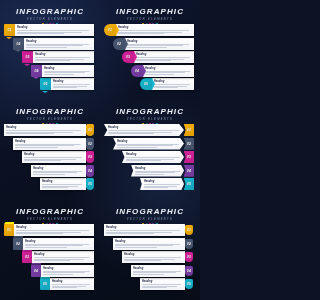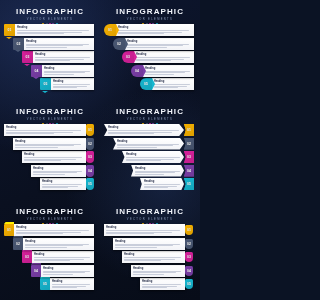--- a/index.html
+++ b/index.html
@@ -8,21 +8,21 @@
     background:#0b1324;
     font-family:"Liberation Sans", sans-serif;
   }
   #sheet{
     position:relative;width:200px;height:300px;
     background:
       radial-gradient(circle at 18% 12%, rgba(40,60,110,.55), rgba(0,0,0,0) 38%),
       radial-gradient(circle at 82% 62%, rgba(35,55,100,.45), rgba(0,0,0,0) 40%),
       linear-gradient(160deg,#0d1630 0%,#0a1020 55%,#070c18 100%);
   }
-  .panel{position:absolute;width:100px;height:100px;overflow:hidden;}
+  .panel{position:absolute;width:100px;height:100px;overflow:hidden;font-style:italic;}
   .p0{left:0;top:0}  .p1{left:100px;top:0}
   .p2{left:0;top:100px} .p3{left:100px;top:100px}
   .p4{left:0;top:200px} .p5{left:100px;top:200px}
 
   
   .head{position:absolute;left:0;right:0;top:7px;text-align:center;}
   .head .title{
     font-size:8px;font-weight:bold;letter-spacing:1.1px;color:#f2f5fb;
     line-height:9px;
   }

